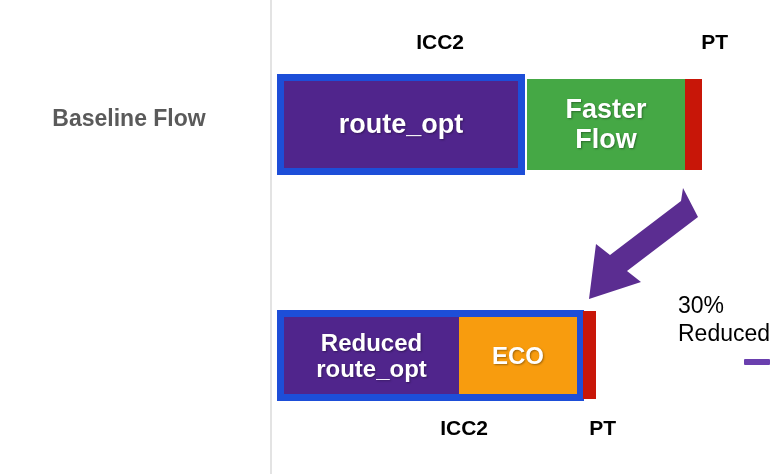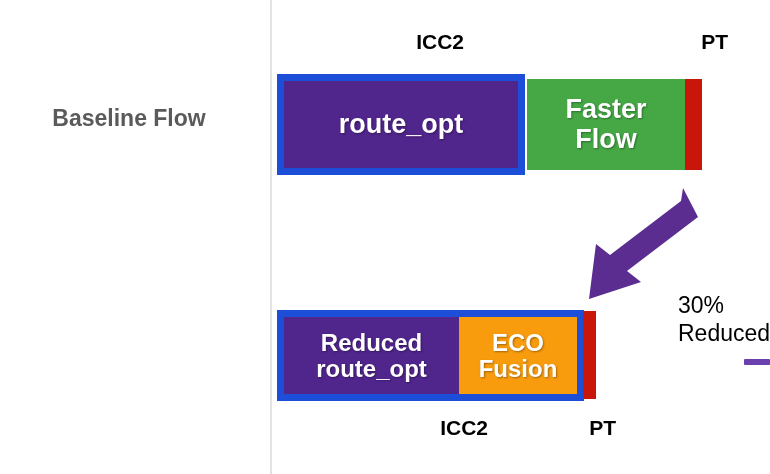--- a/index.html
+++ b/index.html
@@ -159,21 +159,20 @@
   </div>
 
 
   <div class="bar-group" style="left:277px; top:310px; width:307px; height:91px;">
     <div class="seg seg-purple" style="width:175px; font-size:24px; flex-direction:column;">
       <span>Reduced</span>
       <span>route_opt</span>
     </div>
     <div class="seg seg-orange" style="flex:1; font-size:24px; flex-direction:column;">
       <span>ECO</span>
-      <span>Fusion</span>
     </div>
   </div>
 
   <div class="red-bar" style="left:583px; top:311px; width:13px; height:88px;"></div>
 
   <div class="stage-caption" style="left:396px; top:416px; width:92px;">ICC2</div>
   <div class="stage-caption" style="left:564px; top:416px; width:52px;">PT</div>
 
   <div class="purple-dash"></div>
 

